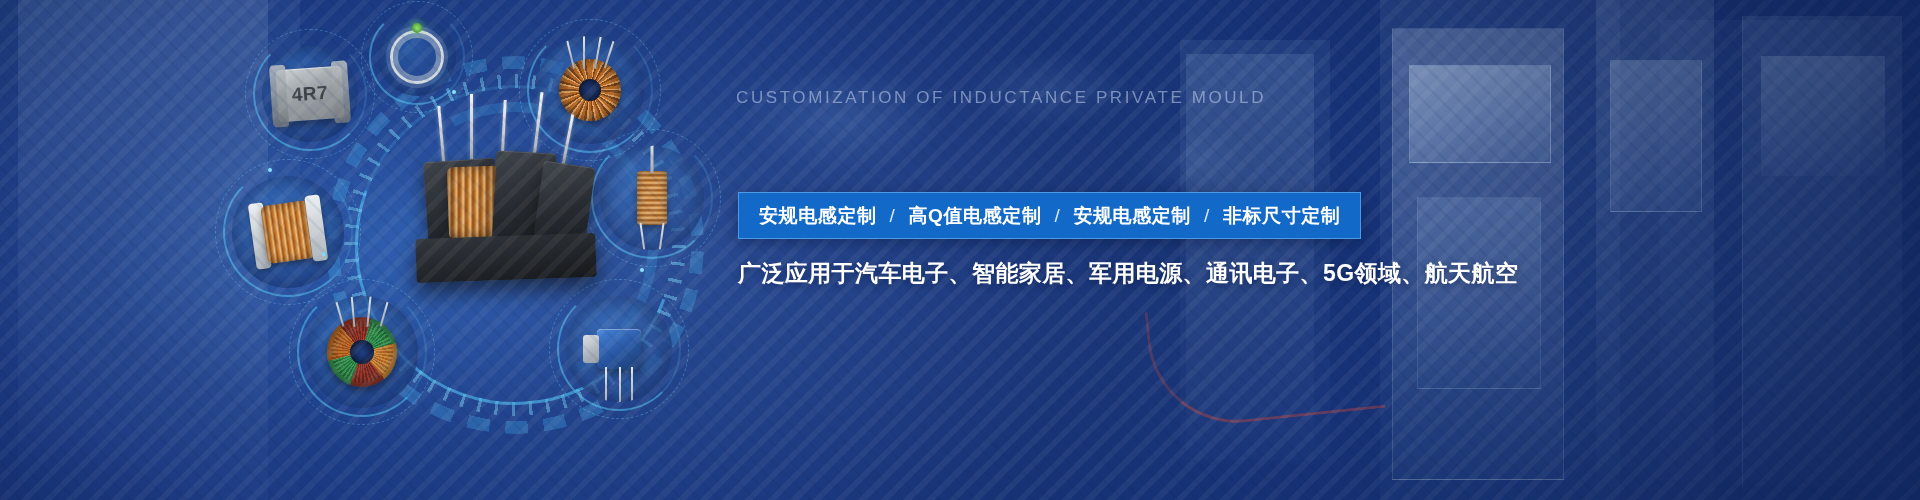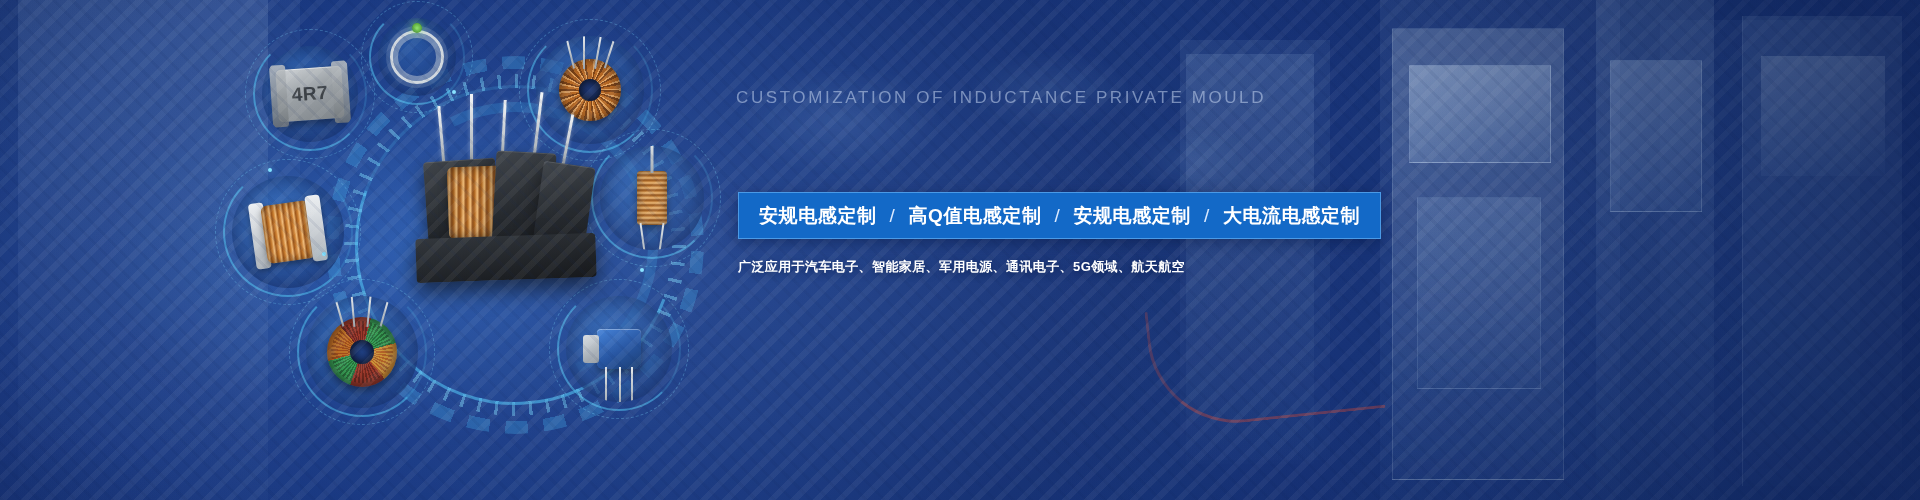--- a/index.html
+++ b/index.html
@@ -382,21 +382,21 @@
     display:flex; align-items:center;
     font-size:19px; font-weight:700; color:#ffffff;
     letter-spacing:.6px; white-space:nowrap;
   }
   .feature-bar .sep {
     padding:0 13px; color:#dbeaff; font-weight:400;
   }
 
   .tagline {
     position:absolute; left:2px; top:258px;
-    font-size:13px; font-weight:700; color:#ffffff;
+    font-size:23px; font-weight:700; color:#ffffff;
     letter-spacing:.4px; white-space:nowrap;
     text-shadow:0 2px 7px rgba(5,20,60,.5);
   }
 
   
   .mapglow {
     position:absolute; left:720px; top:30px; width:620px; height:260px;
     background:
       radial-gradient(ellipse 150px 80px at 120px 90px, rgba(150,195,250,.14), transparent 70%),
       radial-gradient(ellipse 120px 60px at 330px 60px, rgba(150,195,250,.11), transparent 70%),
@@ -539,20 +539,20 @@
 
 
     <div class="feature-bar">
       <div class="items">
         <span>安规电感定制</span>
         <span class="sep">/</span>
         <span>高Q值电感定制</span>
         <span class="sep">/</span>
         <span>安规电感定制</span>
         <span class="sep">/</span>
-        <span>大电流电感定制</span>
+        <span>非标尺寸定制</span>
       </div>
     </div>
 
     <div class="tagline">广泛应用于汽车电子、智能家居、军用电源、通讯电子、5G领域、航天航空</div>
   </div>
 
 </div>
 
 </body></html>

